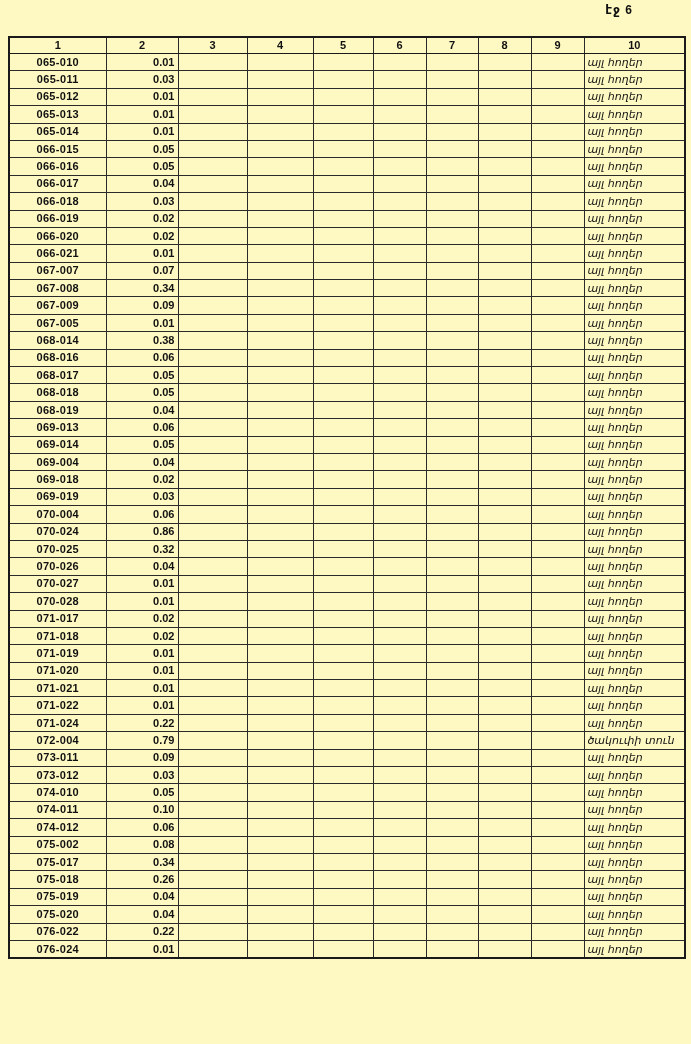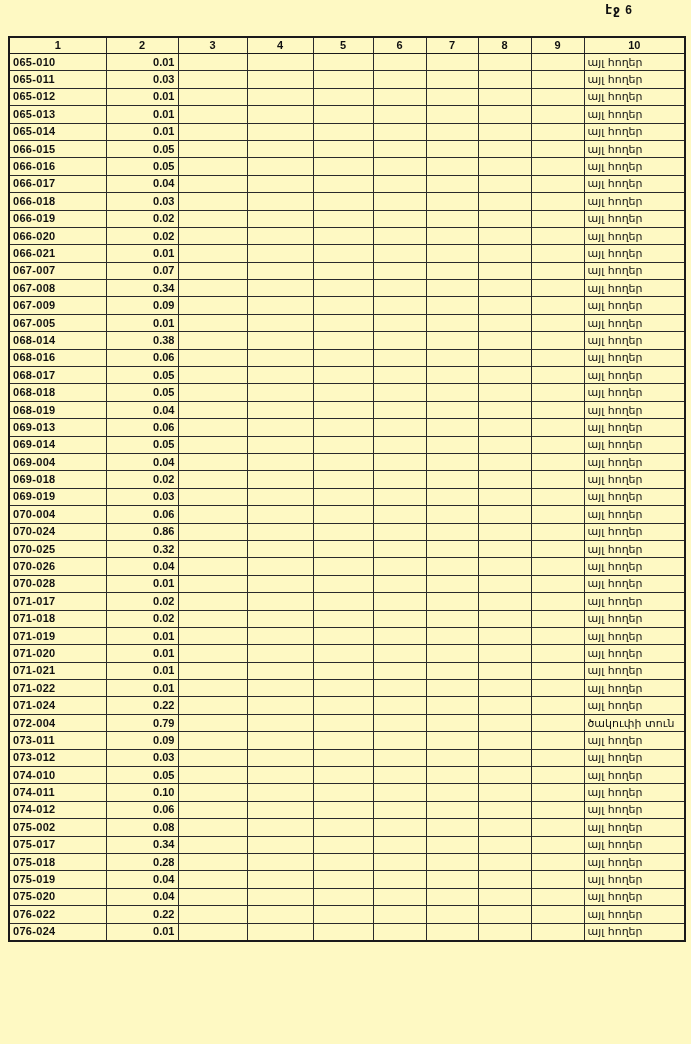--- a/index.html
+++ b/index.html
@@ -48,32 +48,33 @@
     white-space: nowrap;
     vertical-align: middle;
   }
   table.doc-table th {
     font-weight: bold;
     text-align: center;
     height: 15px;
     border-bottom: 1.5px solid #1a1a1a;
   }
   td.c1 {
-    text-align: left;
+    text-align: center;
     font-weight: bold;
     letter-spacing: 0.3px;
   }
   td.c2 {
     text-align: right;
     font-weight: bold;
   }
   td.c10 {
     text-align: left;
     font-family: "DejaVu Sans", sans-serif;
     font-size: 10.5px;
+    font-style: italic;
   }
 </style>
 </head>
 <body>
 
 <div class="page">
 
   <div class="page-label">էջ 6</div>
 
   <table class="doc-table">
@@ -458,20 +459,32 @@
           <td class="c3"></td>
           <td class="c4"></td>
           <td class="c5"></td>
           <td class="c6"></td>
           <td class="c7"></td>
           <td class="c8"></td>
           <td class="c9"></td>
           <td class="c10">այլ հողեր</td>
         </tr>
         <tr>
+          <td class="c1">070-027</td>
+          <td class="c2">0.01</td>
+          <td class="c3"></td>
+          <td class="c4"></td>
+          <td class="c5"></td>
+          <td class="c6"></td>
+          <td class="c7"></td>
+          <td class="c8"></td>
+          <td class="c9"></td>
+          <td class="c10">այլ հողեր</td>
+        </tr>
+        <tr>
           <td class="c1">070-028</td>
           <td class="c2">0.01</td>
           <td class="c3"></td>
           <td class="c4"></td>
           <td class="c5"></td>
           <td class="c6"></td>
           <td class="c7"></td>
           <td class="c8"></td>
           <td class="c9"></td>
           <td class="c10">այլ հողեր</td>
@@ -651,21 +664,21 @@
           <td class="c4"></td>
           <td class="c5"></td>
           <td class="c6"></td>
           <td class="c7"></td>
           <td class="c8"></td>
           <td class="c9"></td>
           <td class="c10">այլ հողեր</td>
         </tr>
         <tr>
           <td class="c1">075-018</td>
-          <td class="c2">0.28</td>
+          <td class="c2">0.26</td>
           <td class="c3"></td>
           <td class="c4"></td>
           <td class="c5"></td>
           <td class="c6"></td>
           <td class="c7"></td>
           <td class="c8"></td>
           <td class="c9"></td>
           <td class="c10">այլ հողեր</td>
         </tr>
         <tr>

